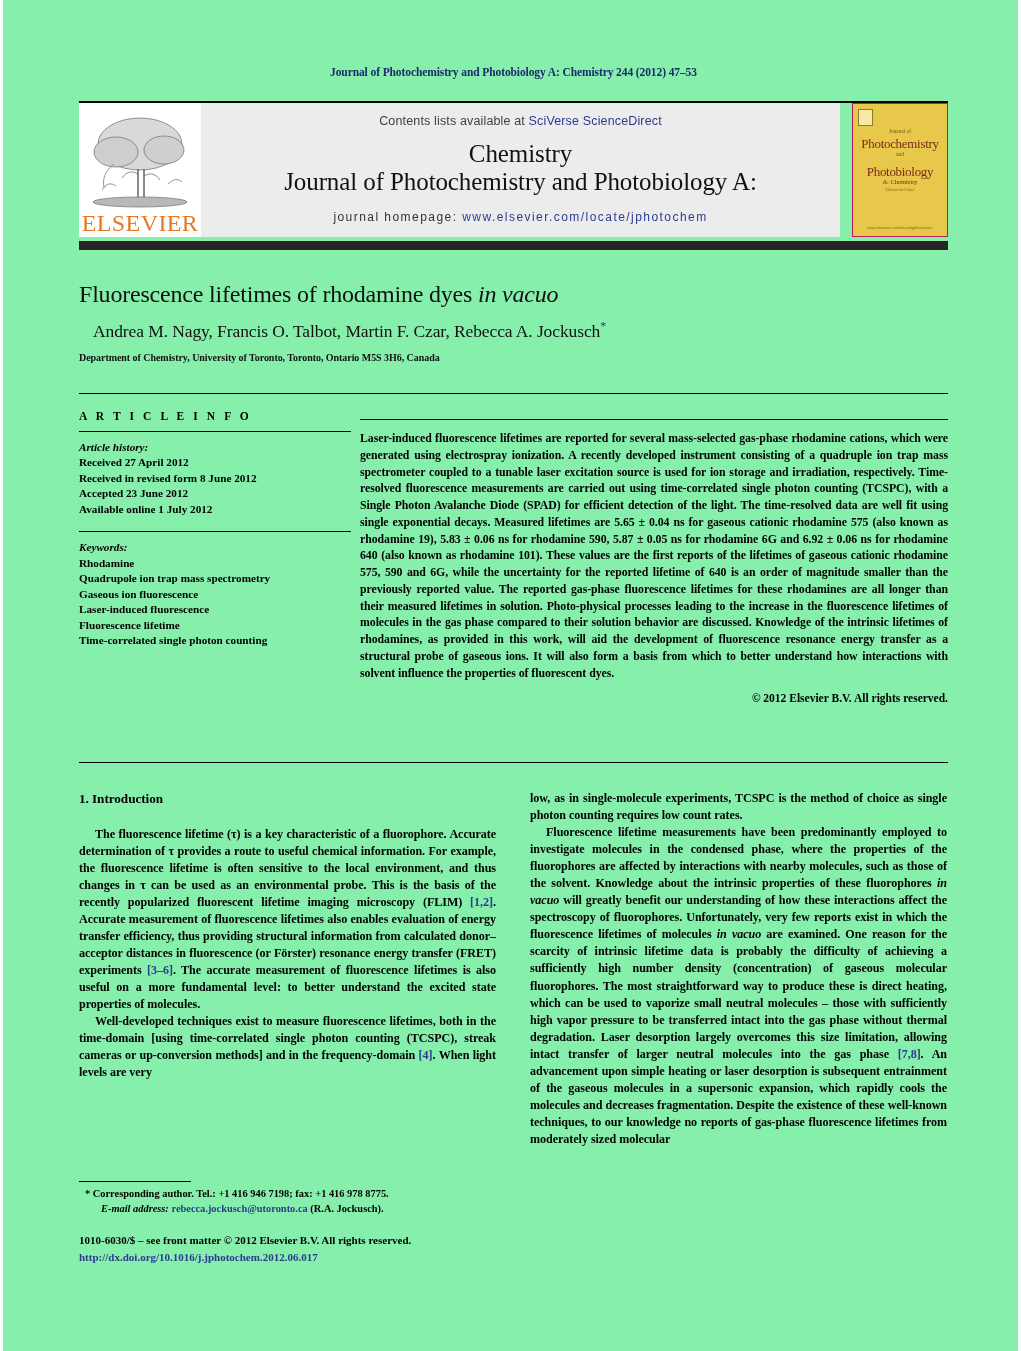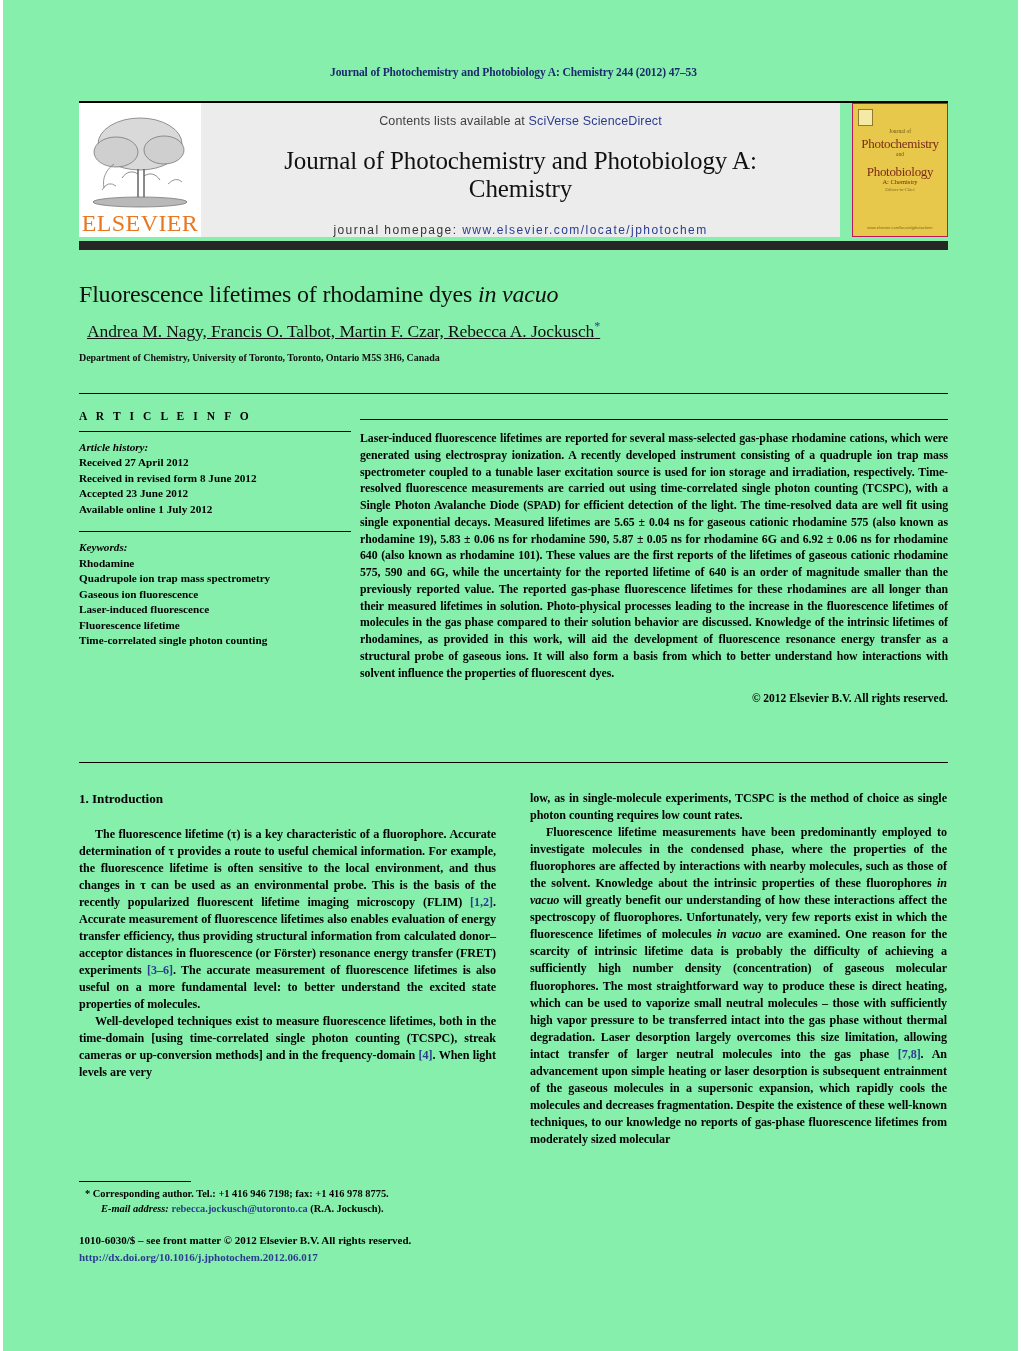--- a/index.html
+++ b/index.html
@@ -72,21 +72,21 @@
     color: #e87722;
     line-height: 1;
     margin-top: 1px;
   }
   .masthead-center {
     flex: 1 1 auto;
     background: #ececec;
     display: flex;
     flex-direction: column;
     align-items: center;
-    justify-content: space-between;
+    justify-content: flex-start;
     padding-top: 11px;
     box-sizing: border-box;
   }
   .contents-line {
     font-family: "Liberation Sans", sans-serif;
     font-size: 12.5px;
     color: #404040;
     letter-spacing: 0.15px;
   }
   .contents-line .sd-link {
@@ -179,28 +179,27 @@
     top: 281px;
     width: 869px;
     font-family: "Liberation Serif", serif;
     font-size: 24px;
     color: #111111;
     letter-spacing: -0.2px;
   }
   .article-title .ital { font-style: italic; }
   .authors {
     position: absolute;
-    left: 84px;
+    left: 90px;
     top: 319px;
     width: 869px;
     font-family: "Liberation Serif", serif;
     font-size: 17.5px;
     color: #111111;
     letter-spacing: -0.1px;
-    text-decoration: underline;
   }
   .authors .star { color: #2b3c8f; font-size: 12px; vertical-align: super; }
   .affiliation {
     position: absolute;
     left: 76px;
     top: 352px;
     width: 869px;
     font-family: "Liberation Serif", serif;
     font-weight: bold;
     font-size: 10px;
@@ -362,22 +361,22 @@
           <path d="M14 76 q6 -10 14 -4" stroke="#6a6a6a"></path>
           <path d="M80 70 q8 -8 14 -2" stroke="#6a6a6a"></path>
         </g>
       </svg>
       <div class="elsevier-word">ELSEVIER</div>
     </div>
 
     <div class="masthead-center">
       <div class="contents-line"><span>Contents lists available at </span><span class="sd-link">SciVerse ScienceDirect</span></div>
       <div class="journal-title">
+        <div>Chemistry</div>
         <div>Journal of Photochemistry and Photobiology A:</div>
-        <div>Chemistry</div>
       </div>
       <div class="homepage-line"><span>journal homepage: </span><span class="hp-url">www.elsevier.com/locate/jphotochem</span></div>
     </div>
 
     <div class="cover-thumb">
       <div class="cover-elsevier-mark"></div>
       <div class="cover-kicker">Journal of</div>
       <div class="cover-t1">Photochemistry</div>
       <div class="cover-and">and</div>
       <div class="cover-t2">Photobiology</div>

